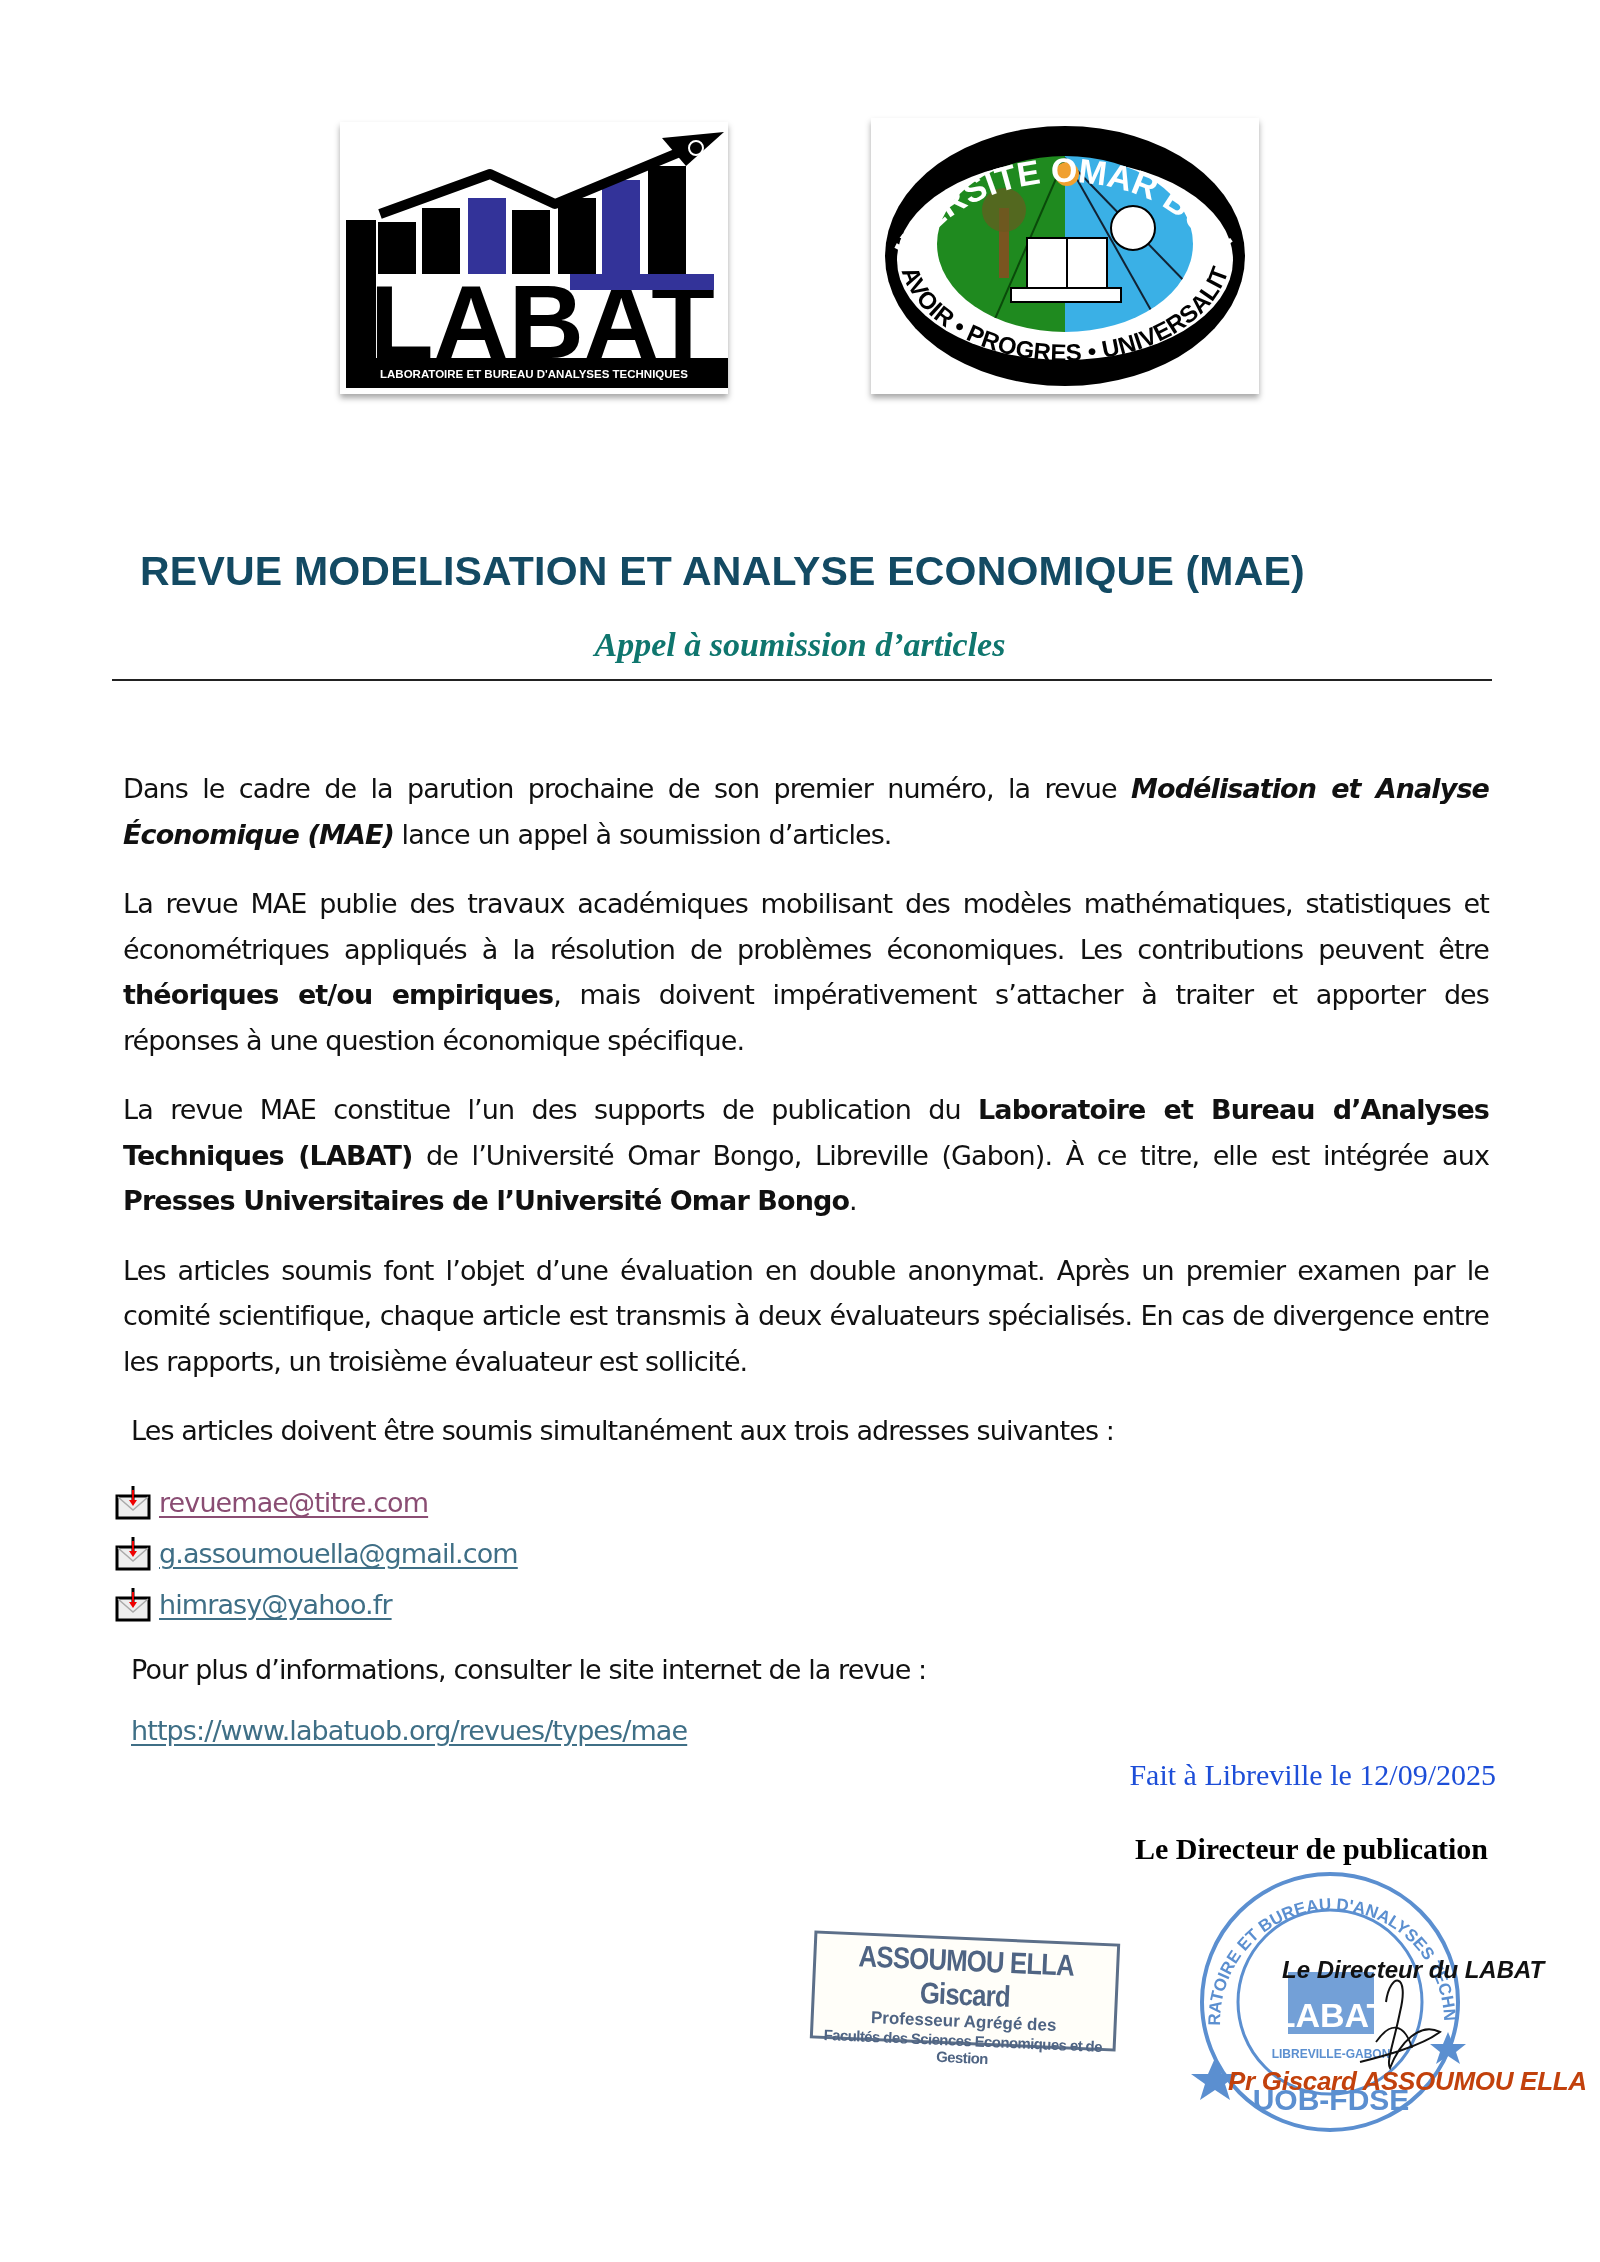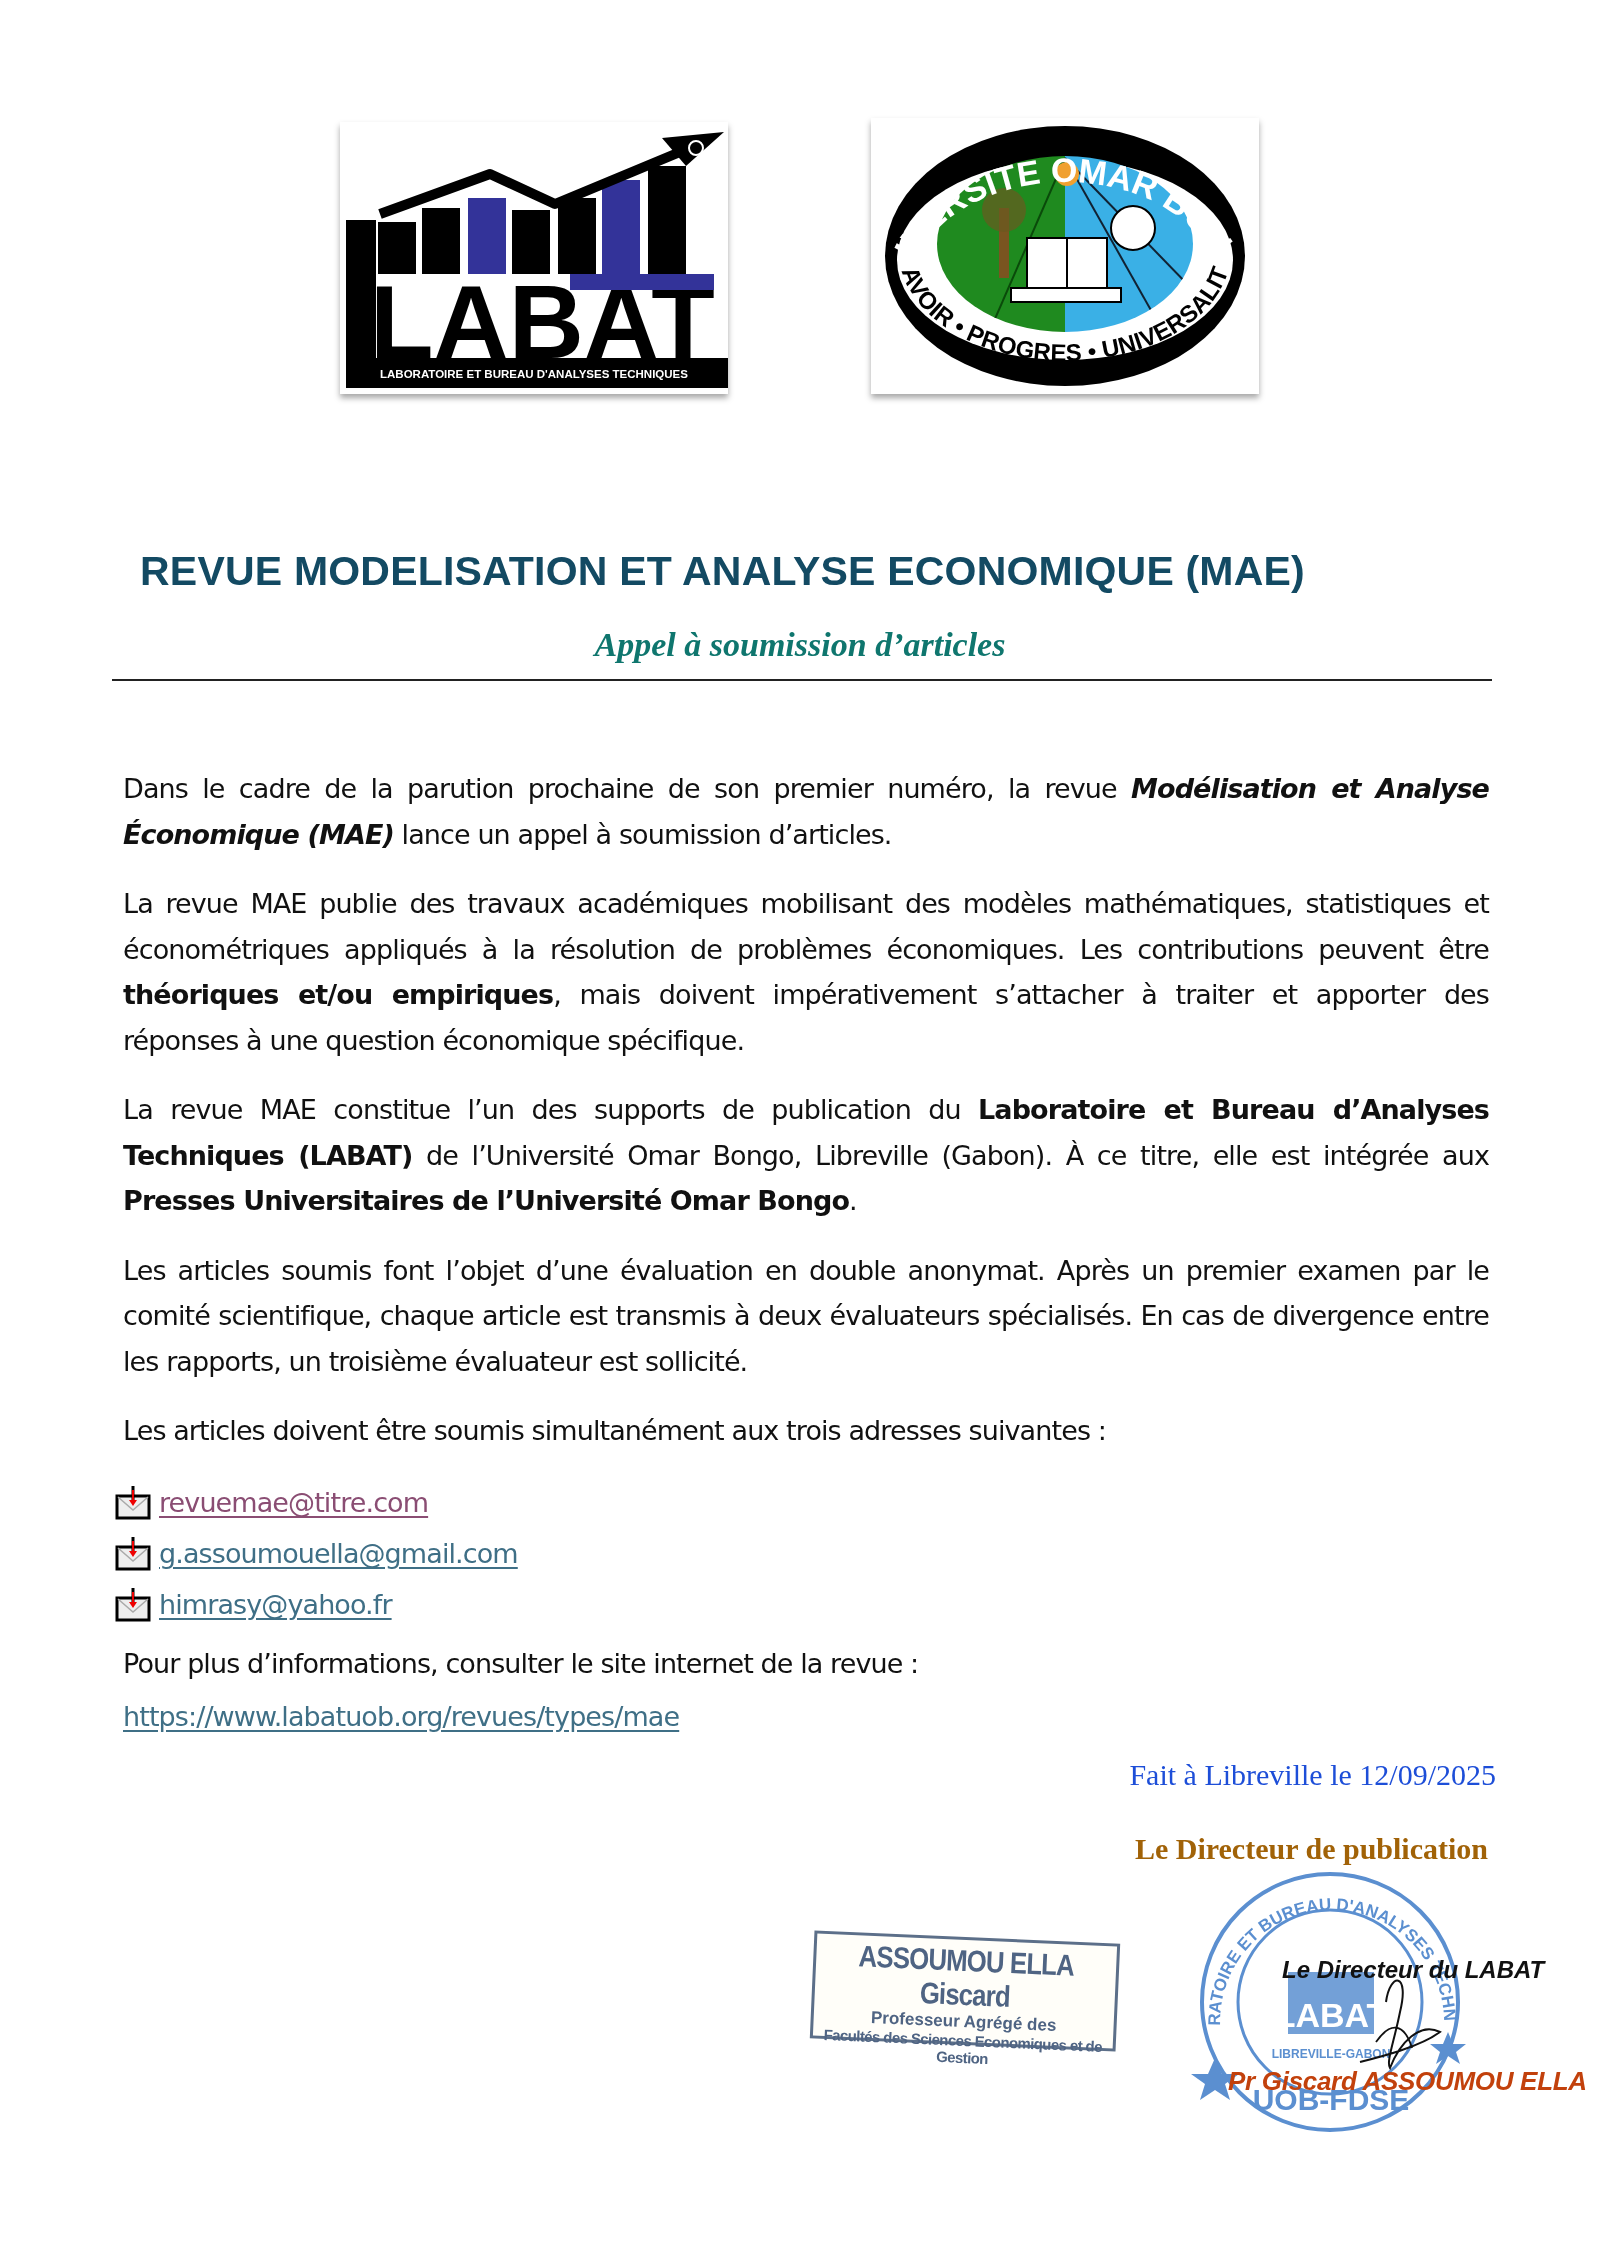--- a/index.html
+++ b/index.html
@@ -29,27 +29,27 @@
   .body p { margin: 0 0 24px 8px; text-align: justify; }
   .body b { font-weight: bold; }
   .body i { font-style: italic; }
   .mail-list { margin: 24px 0 10px 0; padding: 0; list-style: none; }
   .mail-item { display: flex; align-items: center; height: 51px; }
   .mail-icon { width: 36px; height: 34px; margin-right: 8px; flex: none; }
   .mail-link { text-decoration: underline; text-underline-offset: 4px; }
   .mail-link.visited { color: #8a4d73; }
   .mail-link.plain { color: #3f6f86; }
   .site-link { color: #3f6f86; text-decoration: underline; text-underline-offset: 4px; }
-  .info-line { margin: 8px !important; text-align: left !important; }
+  .info-line { margin: 16px !important; text-align: left !important; }
 
   
   .place-date { position: absolute; right: 104px; top: 1758px;
                 font-family: "Liberation Serif", serif; font-size: 30px; color: #1d4ed8; }
   .signer-title { position: absolute; right: 112px; top: 1832px;
-                  font-family: "Liberation Serif", serif; font-weight: bold; font-size: 30px; color: #a16207; }
+                  font-family: "Liberation Serif", serif; font-weight: bold; font-size: 30px; color: #000000; }
 
   .stamp-rect { position: absolute; left: 812px; top: 1937px; width: 300px; height: 102px;
                 transform: rotate(2.5deg); border: 3px solid #5c6f89; color: #4f6483;
                 text-align: center; font-family: "Liberation Sans", sans-serif; background: rgba(255,252,240,0.4); }
   .stamp-rect .n { font-size: 30px; font-weight: bold; margin-top: 4px; letter-spacing: -1px; transform: scaleX(0.86); }
   .stamp-rect .r1 { font-size: 17px; font-weight: bold; margin-top: 0px; }
   .stamp-rect .r2 { font-size: 15px; font-weight: bold; letter-spacing: -0.6px; }
 
   .stamp-round { position: absolute; left: 1190px; top: 1872px; width: 300px; height: 300px; }
   .stamp-round svg { width: 100%; height: 100%; display: block; }

